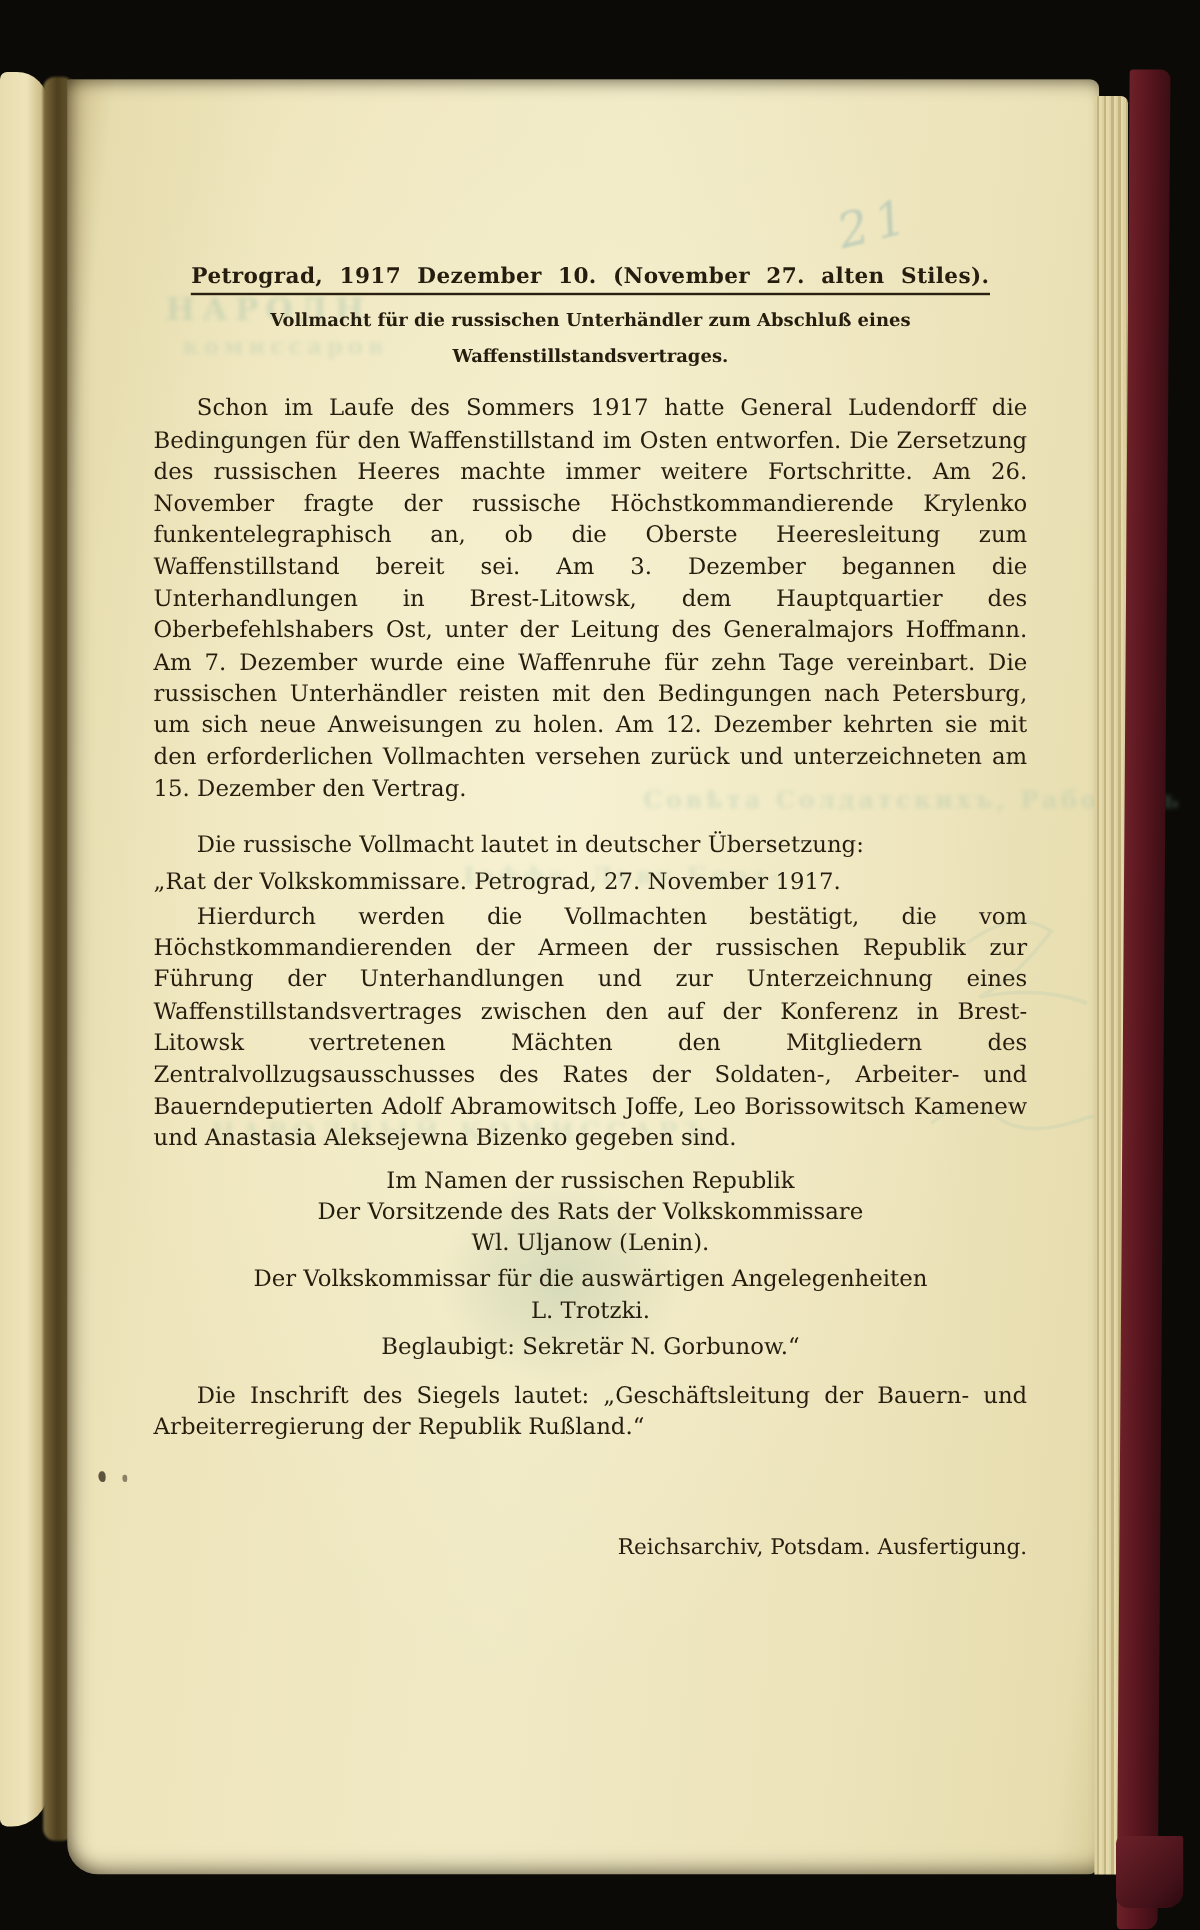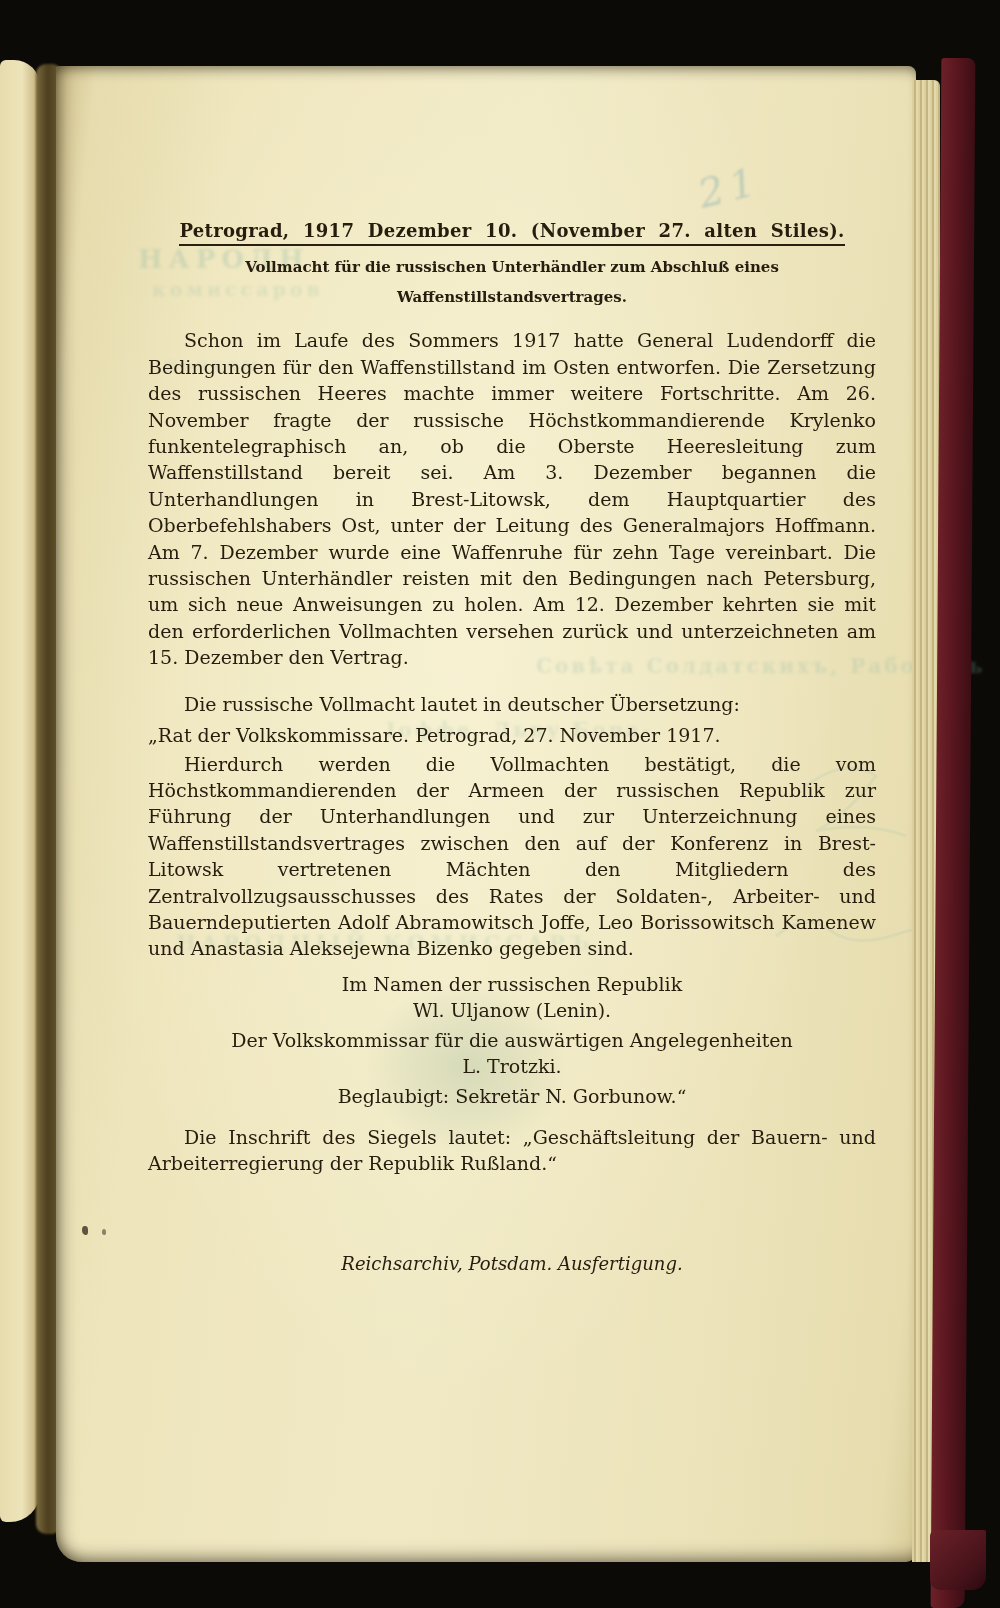--- a/index.html
+++ b/index.html
@@ -44,41 +44,41 @@
     transform:skewX(-.4deg);
     border-radius:3px 8px 10px 4px;
   }
   .cover-corner{
     position:absolute;left:930px;top:1530px;width:56px;height:60px;
     background:linear-gradient(135deg,#6d2129 0%,#45121a 70%,#2a090e 100%);
     border-radius:6px 2px 14px 10px;
   }
   
   .content{
-    position:absolute;left:92px;top:0;width:728px;
+    position:absolute;left:72px;top:0;width:728px;
     font-size:19px;line-height:26.4px;
   }
   .dateline{
     margin-top:152px;text-align:center;font-weight:bold;font-size:18px;
     letter-spacing:.3px;word-spacing:7px;
   }
   .dateline span{border-bottom:2.5px solid #2a2011;padding-bottom:3px;}
   .doc-number{margin-top:132px;text-align:center;font-weight:bold;font-size:21px;}
   .doc-title{margin-top:8px;text-align:center;font-weight:bold;font-size:15px;line-height:30px;}
   .para{margin:0;text-align:justify;}
   .para.indent{text-indent:36px;}
   .p-intro{margin-top:15px;}
   .p-transl{margin-top:20px;}
   .p-quote-open{margin-top:5px;}
   .p-quote-body{margin-top:2px;}
   .sig-block{margin-top:9px;text-align:center;}
   .sig-line{line-height:26px;}
   .sig-line.gap{margin-top:4px;}
   .p-seal{margin-top:15px;}
-  .source-note{margin-top:74px;text-align:center;font-size:18px;font-style:italic;}
+  .source-note{margin-top:74px;text-align:right;font-size:18px;}
   
   .pencil-note{
     position:absolute;left:642px;top:98px;
     font-style:italic;font-size:40px;color:#9fbcb4;opacity:.55;
     transform:rotate(-14deg);filter:blur(1px);
     letter-spacing:6px;
   }
   .bleed{
     position:absolute;color:#8fb9a4;filter:blur(1.6px);
     font-weight:bold;white-space:nowrap;
@@ -138,20 +138,21 @@
     <p class="para indent p-intro">Schon im Laufe des Sommers 1917 hatte General Ludendorff die Bedingungen für den Waffenstillstand im Osten entworfen. Die Zersetzung des russischen Heeres machte immer weitere Fortschritte. Am 26. November fragte der russische Höchstkommandierende Krylenko funkentelegraphisch an, ob die Oberste Heeresleitung zum Waffenstillstand bereit sei. Am 3. Dezember begannen die Unterhandlungen in Brest-Litowsk, dem Hauptquartier des Oberbefehlshabers Ost, unter der Leitung des Generalmajors Hoffmann. Am 7. Dezember wurde eine Waffenruhe für zehn Tage vereinbart. Die russischen Unterhändler reisten mit den Bedingungen nach Petersburg, um sich neue Anweisungen zu holen. Am 12. Dezember kehrten sie mit den erforderlichen Vollmachten versehen zurück und unterzeichneten am 15. Dezember den Vertrag.</p>
 
     <p class="para indent p-transl">Die russische Vollmacht lautet in deutscher Übersetzung:</p>
 
     <p class="para p-quote-open">„Rat der Volkskommissare. Petrograd, 27. November 1917.</p>
 
     <p class="para indent p-quote-body">Hierdurch werden die Vollmachten bestätigt, die vom Höchstkommandierenden der Armeen der russischen Republik zur Führung der Unterhandlungen und zur Unterzeichnung eines Waffenstillstandsvertrages zwischen den auf der Konferenz in Brest-Litowsk vertretenen Mächten den Mitgliedern des Zentralvollzugsausschusses des Rates der Soldaten-, Arbeiter- und Bauerndeputierten Adolf Abramowitsch Joffe, Leo Borissowitsch Kamenew und Anastasia Aleksejewna Bizenko gegeben sind.</p>
 
     <div class="sig-block">
       <div class="sig-line">Im Namen der russischen Republik</div>
+      <div class="sig-line">Der Vorsitzende des Rats der Volkskommissare</div>
       <div class="sig-line">Wl. Uljanow (Lenin).</div>
       <div class="sig-line gap">Der Volkskommissar für die auswärtigen Angelegenheiten</div>
       <div class="sig-line">L. Trotzki.</div>
       <div class="sig-line gap">Beglaubigt: Sekretär N. Gorbunow.“</div>
     </div>
 
     <p class="para indent p-seal">Die Inschrift des Siegels lautet: „Geschäftsleitung der Bauern- und Arbeiterregierung der Republik Rußland.“</p>
 
     <div class="source-note">Reichsarchiv, Potsdam. Ausfertigung.</div>
 

